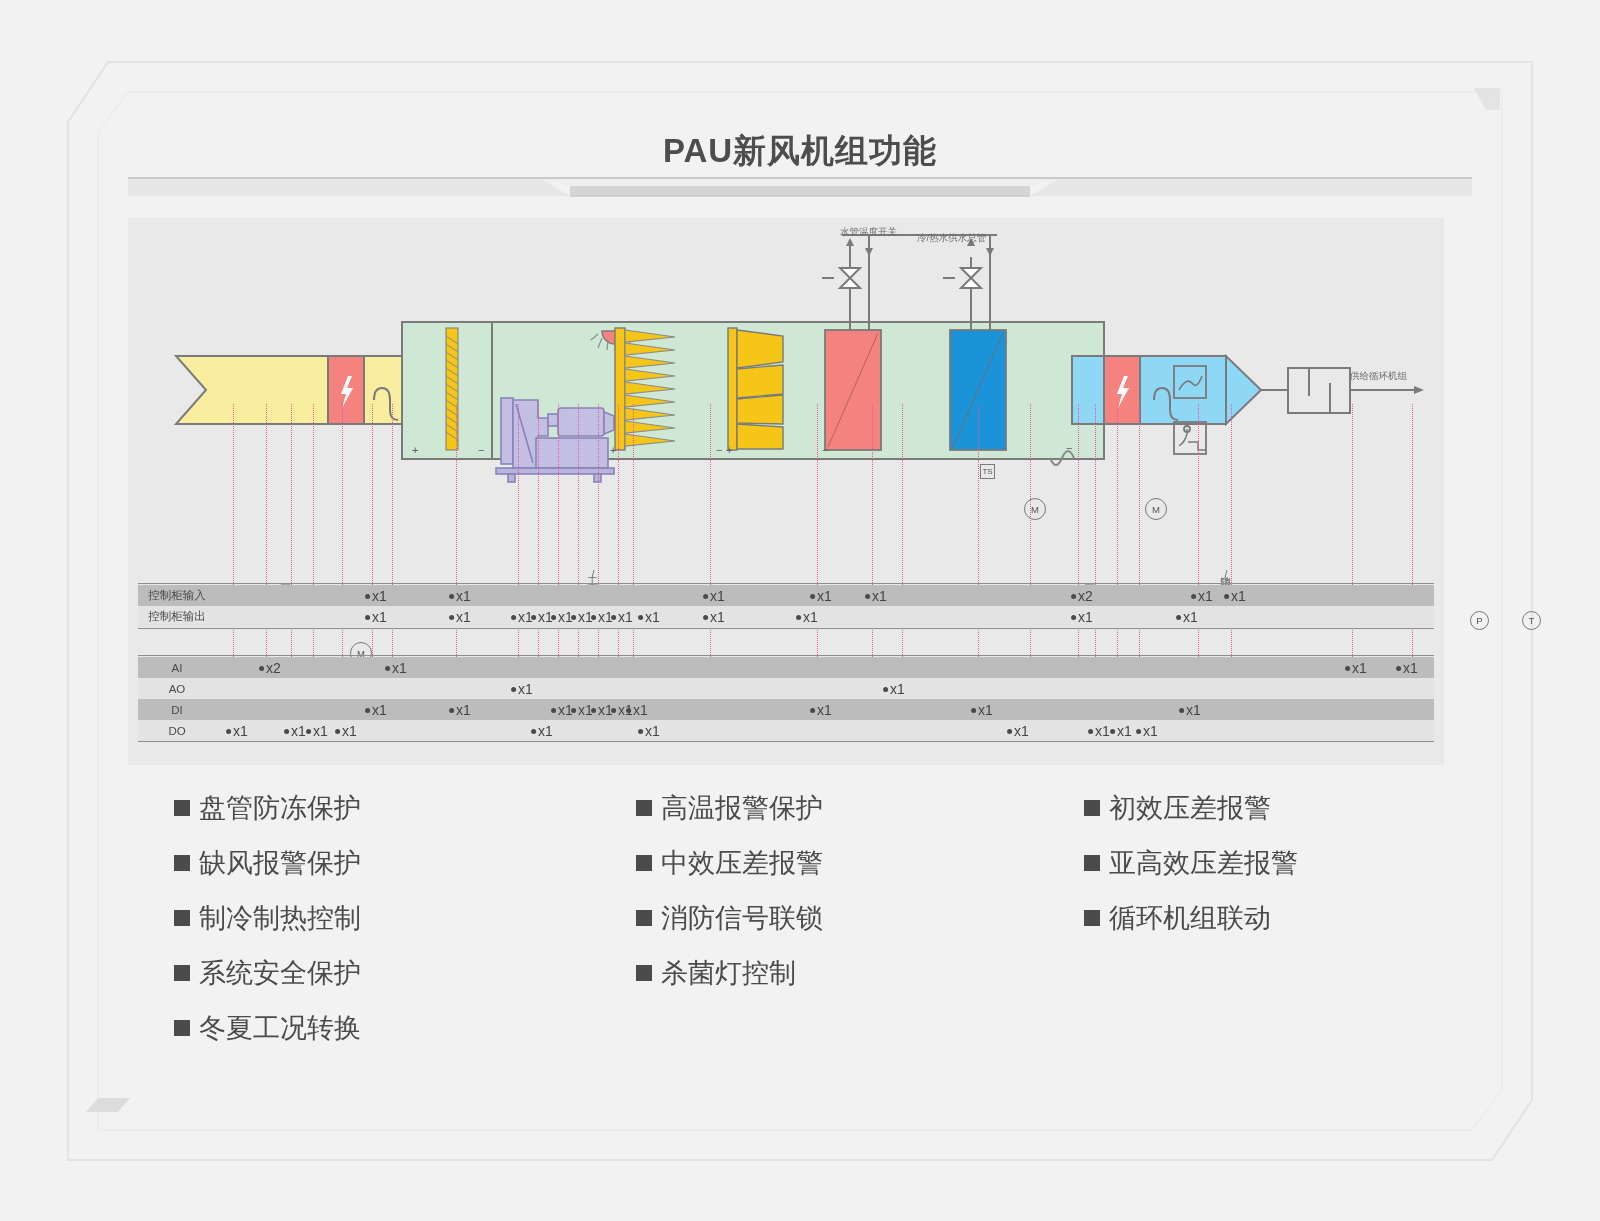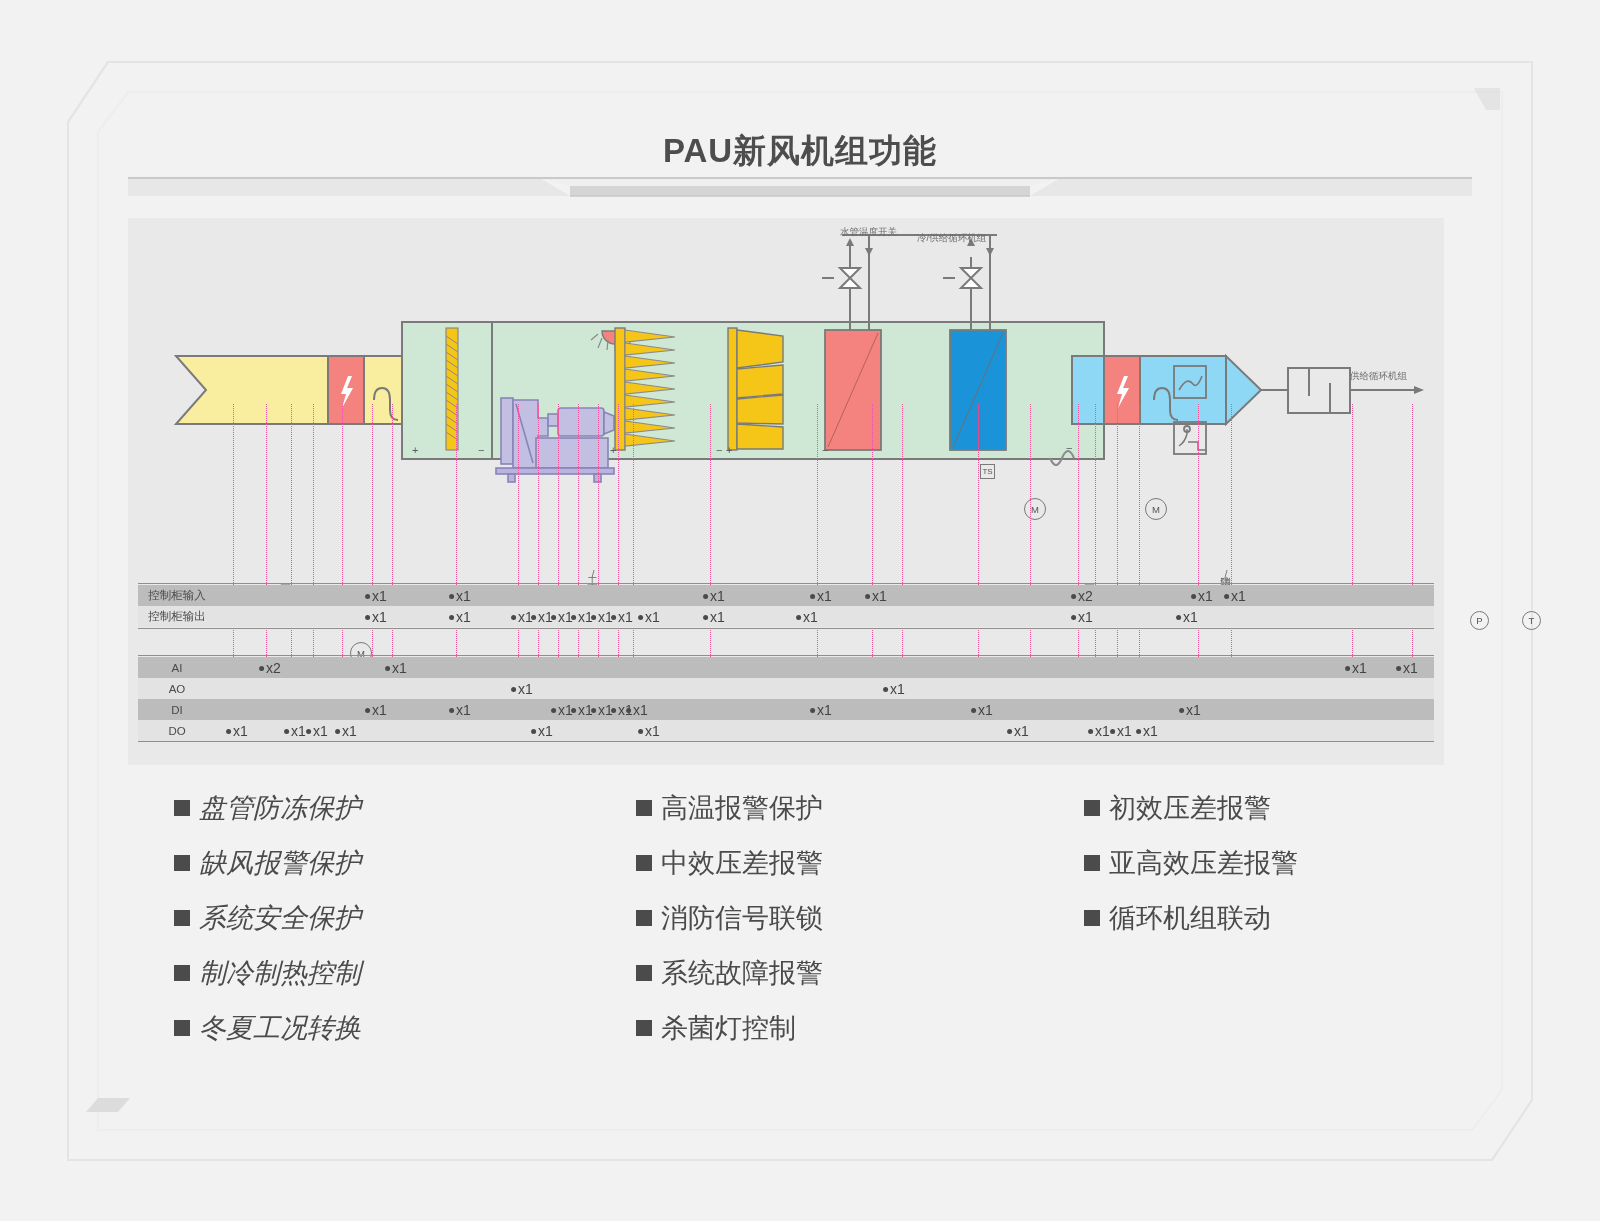--- a/index.html
+++ b/index.html
@@ -54,21 +54,21 @@
   
   .features{
     position:absolute; left:128px; top:782px; width:1344px; height:300px;
     display:grid; grid-template-columns:480px 470px 394px;
     column-gap:0; row-gap:0;
   }
   .fcol{ display:flex; flex-direction:column; gap:19px; padding-top:8px; }
   .fitem{ font-size:27px; color:#4b4b4b; display:flex; align-items:center; }
   .fsq{ display:inline-block; width:16px;height:16px;background:#4b4b4b;
     margin-right:9px; }
-  .fcol.c1{ padding-left:46px;font-style:italic; }
+  .fcol.c1{ padding-left:46px; }
   .fcol.c2{ padding-left:28px; }
   .fcol.c3{ padding-left:6px; }
 
   
   .toplabel{ position:absolute; font-size:9.5px; color:#6b6b6b; white-space:nowrap; }
 
   
   .bub{
     position:absolute; border:1.5px solid #7a7a7a; border-radius:50%;
     background:transparent; display:flex;align-items:center;justify-content:center;
@@ -314,21 +314,21 @@
     <span>Pd</span>
     </div>
   <div class="boxsq" style="left:692px;top:466px;width:19px;height:15px;">
     <span>Pd</span>
     </div>
   <div class="boxsq" style="left:789px;top:466px;width:19px;height:15px;">
     <span>Pd</span>
     </div>
 
   <div class="toplabel" style="left:712px;top:8px;">水管温度开关</div>
-  <div class="toplabel" style="left:789px;top:14px;">冷/供给循环机组</div>
+  <div class="toplabel" style="left:789px;top:14px;">冷/热水供水总管</div>
   <div class="toplabel" style="left:1222px;top:152px;">供给循环机组</div>
 </div>
 
 <div>
     <div class="vline" style="left: 233px; top: 404px; height: 337px;"></div>
     <div class="vlabel" style="left: 233px; bottom: 641px;">新风阀控制</div>
     <div class="vline" style="left: 266px; top: 404px; height: 337px;"></div>
     <div class="vlabel" style="left: 266px; bottom: 641px;">新风温湿度传感器</div>
     <div class="vline" style="left: 291px; top: 404px; height: 337px;"></div>
     <div class="vlabel" style="left: 291px; bottom: 641px;">一组电加热控制</div>
@@ -475,25 +475,25 @@
     <div class="fitem">
         <span class="fsq"></span>
         <span>盘管防冻保护</span>
       </div>
     <div class="fitem">
         <span class="fsq"></span>
         <span>缺风报警保护</span>
       </div>
     <div class="fitem">
         <span class="fsq"></span>
+        <span>制冷制热控制</span>
+      </div>
+    <div class="fitem">
+        <span class="fsq"></span>
         <span>系统安全保护</span>
-      </div>
-    <div class="fitem">
-        <span class="fsq"></span>
-        <span>制冷制热控制</span>
       </div>
     <div class="fitem">
         <span class="fsq"></span>
         <span>冬夏工况转换</span>
       </div>
   </div>
   <div class="fcol c2">
     <div class="fitem">
         <span class="fsq"></span>
         <span>高温报警保护</span>
@@ -501,24 +501,20 @@
     <div class="fitem">
         <span class="fsq"></span>
         <span>中效压差报警</span>
       </div>
     <div class="fitem">
         <span class="fsq"></span>
         <span>消防信号联锁</span>
       </div>
     <div class="fitem">
         <span class="fsq"></span>
-        <span>系统故障报警</span>
-      </div>
-    <div class="fitem">
-        <span class="fsq"></span>
         <span>杀菌灯控制</span>
       </div>
   </div>
   <div class="fcol c3">
     <div class="fitem">
         <span class="fsq"></span>
         <span>初效压差报警</span>
       </div>
     <div class="fitem">
         <span class="fsq"></span>

